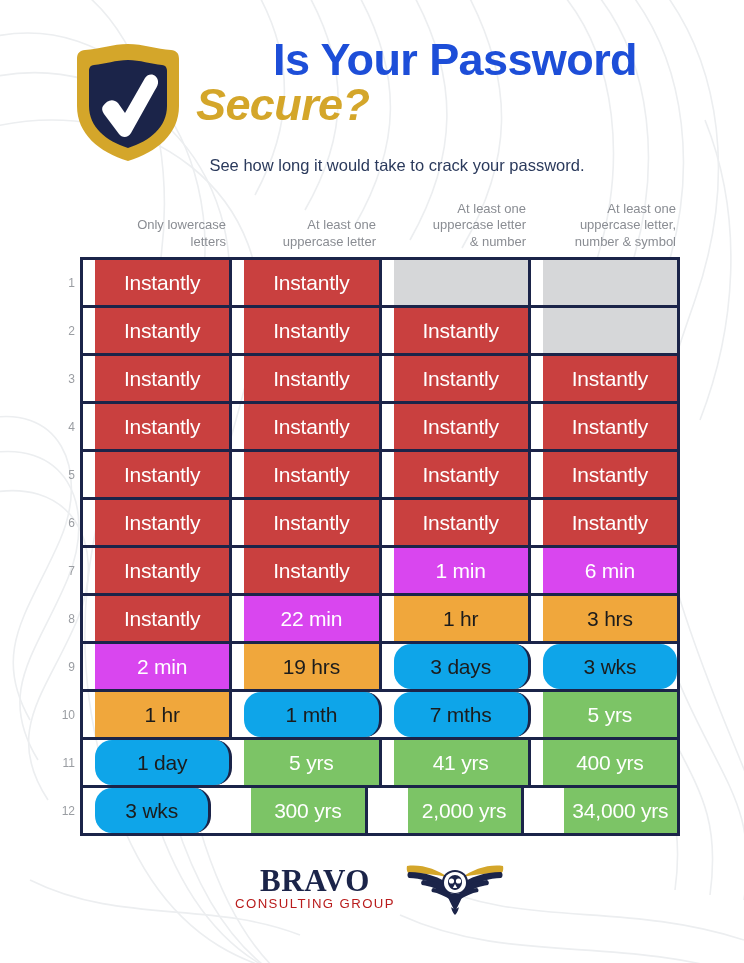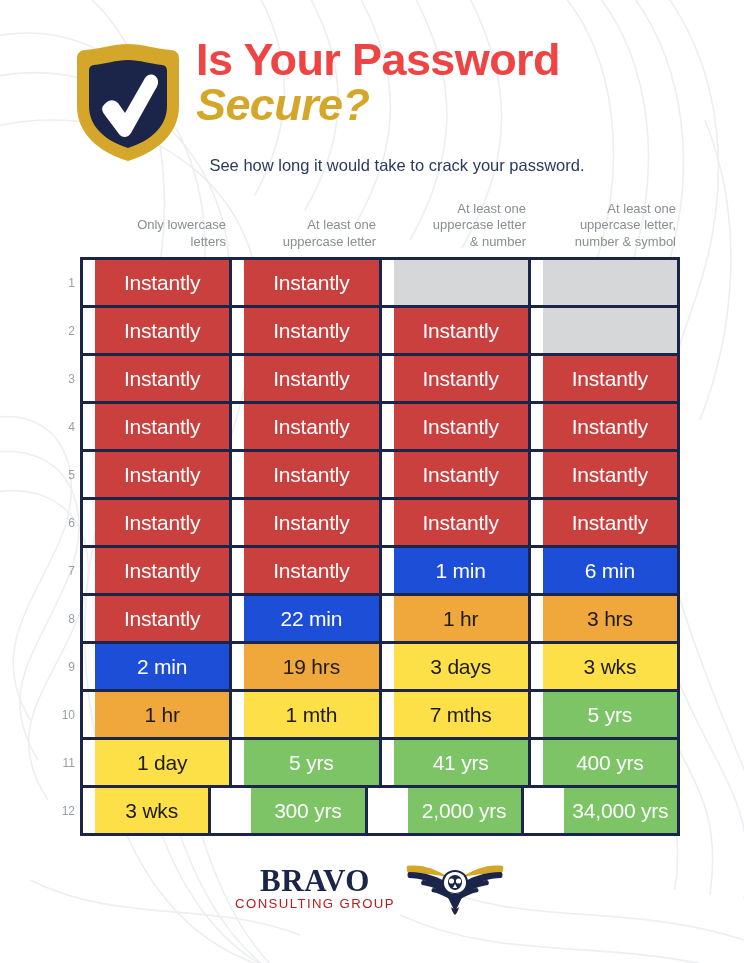--- a/index.html
+++ b/index.html
@@ -48,24 +48,25 @@
     padding-top: 4px;
   }
   .title-block {
     flex: 1;
     padding-left: 6px;
     padding-top: 2px;
   }
   .title-line1 {
     font-size: 45px;
     font-weight: bold;
-    color: #ef4444;
+    color: #1d4ed8;
     line-height: 0.98;
     letter-spacing: -0.6px;
     white-space: nowrap;
+    text-align: center;
   }
   .title-line2 {
     font-size: 45px;
     font-weight: bold;
     font-style: italic;
     color: #D4A62A;
     line-height: 1.02;
     letter-spacing: -0.6px;
   }
 
@@ -136,23 +137,23 @@
     box-sizing: border-box;
     border-right: 3px solid #1B2449;
     letter-spacing: -0.2px;
     white-space: nowrap;
     margin-left: 12px;
   }
   .cell:last-child { border-right: none; }
 
   
   .c-red    { background: #C9403F; color: #ffffff; }
-  .c-rose   { background: #1d4ed8; color: #ffffff; }
+  .c-rose   { background: #d946ef; color: #ffffff; }
   .c-orange { background: #F0A73C; color: #1C1C1C; }
-  .c-yellow { background: #fde047; color: #1C1C1C; }
+  .c-yellow { background: #0ea5e9; color: #1C1C1C; border-radius: 17px; }
   .c-green  { background: #7CC466; color: #ffffff; }
   .c-gray   { background: #D6D7D9; color: transparent; }
 
   
   .footer {
     margin-top: 16px;
     display: flex;
     align-items: center;
     justify-content: center;
     height: 70px;

